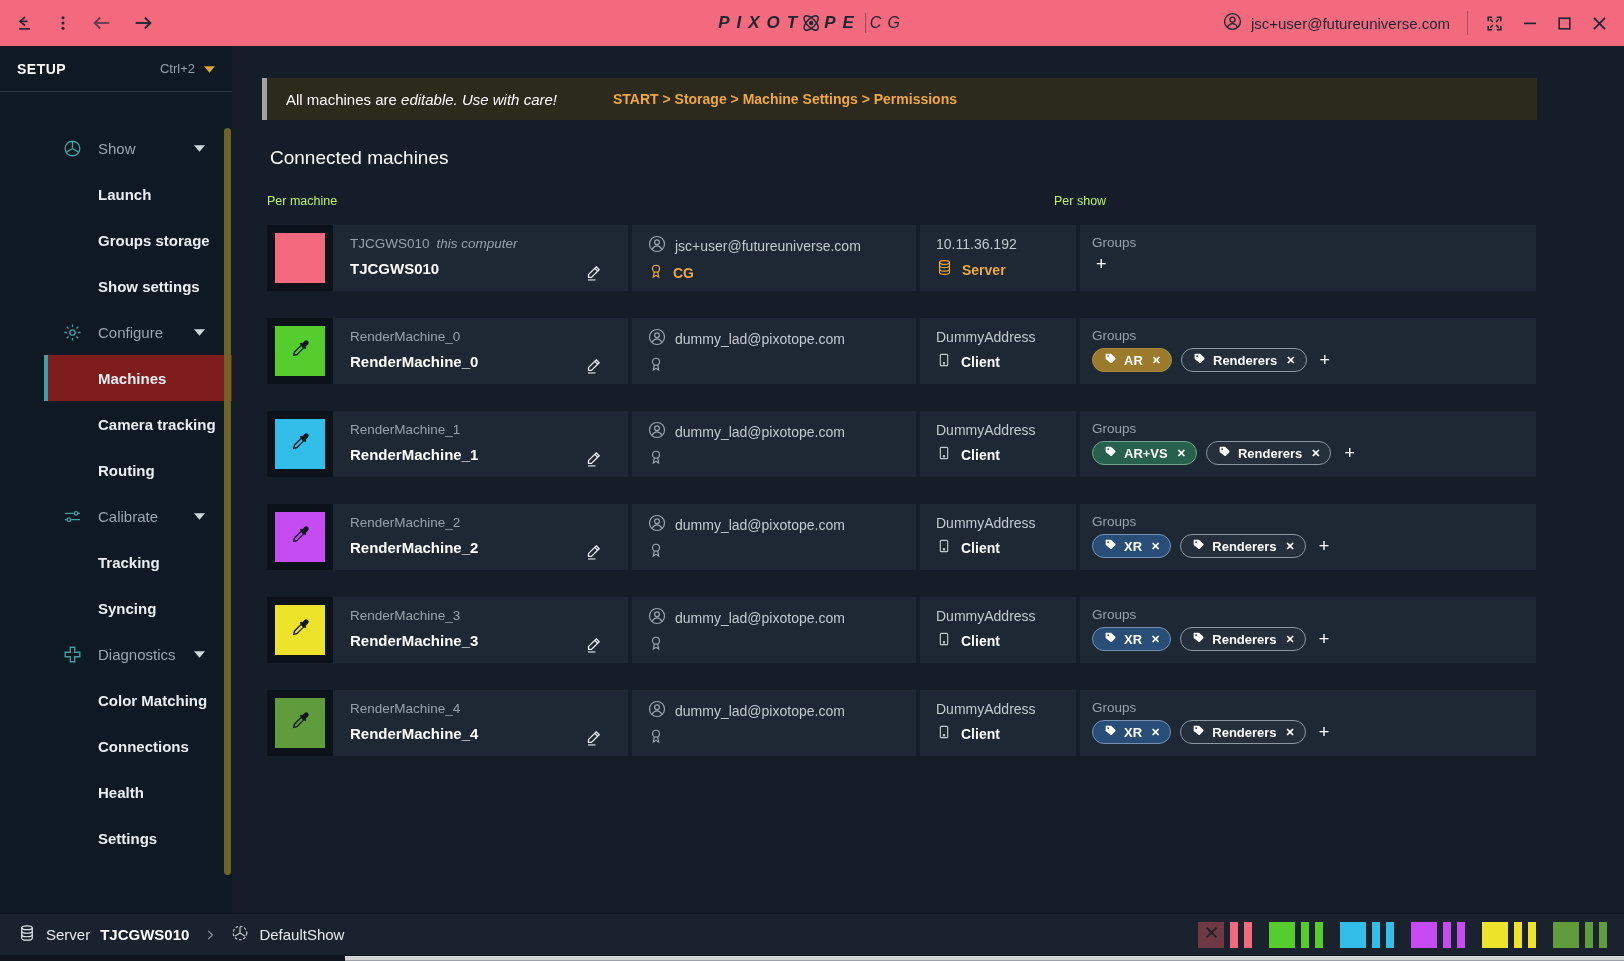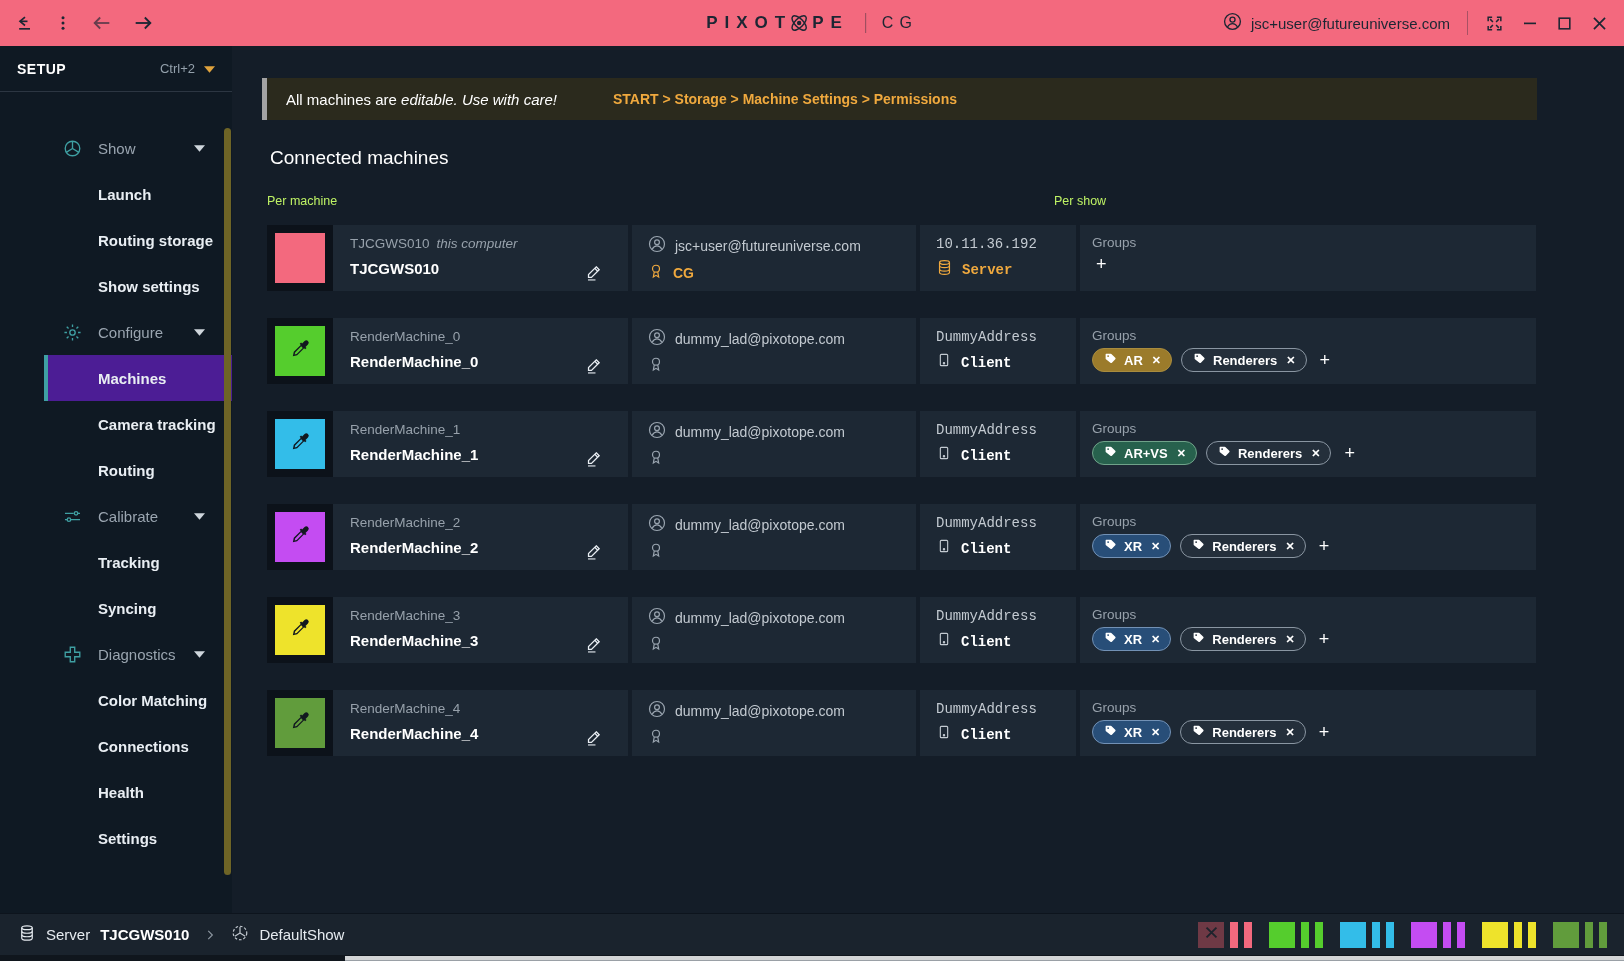--- a/index.html
+++ b/index.html
@@ -13,21 +13,21 @@
   .titlebar {
     height: 46px; background: #f3697e; color: #1c2633;
     display: flex; align-items: center; position: relative;
   }
   .tb-left { display: flex; align-items: center; gap: 19px; padding-left: 15px; }
   .tb-icon { display: flex; align-items: center; cursor: pointer; }
   .tb-icon.dim { opacity: .65; }
   .tb-center {
     position: absolute; left: 50%; top: 0; height: 100%;
     transform: translateX(-50%);
-    display: flex; align-items: center; gap: 16px;
+    display: flex; align-items: center; gap: 4px; font-style: italic;
   }
   .logo { display: flex; align-items: center; font-weight: bold; font-size: 17px; letter-spacing: 7px; }
   .logo .atom { margin: 0 2px 0 -4px; display: flex; }
   .tb-mode { font-size: 16px; letter-spacing: 6px; font-weight: 400; }
   .tb-logo-div { width: 1px; height: 20px; background: rgba(28,38,51,.45); }
   .tb-right { margin-left: auto; display: flex; align-items: center; gap: 17px; padding-right: 15px; }
   .tb-user { display: flex; align-items: center; gap: 9px; font-size: 15px; }
   .tb-divider { width: 1px; height: 24px; background: rgba(28,38,51,.35); }
 
   
@@ -40,21 +40,21 @@
     padding: 0 17px 0 17px; border-bottom: 1px solid #2c3642;
   }
   .sb-title { color: #ffffff; font-weight: bold; font-size: 14px; letter-spacing: .5px; }
   .sb-shortcut { color: #93a0ab; font-size: 13px; display: flex; align-items: center; gap: 9px; }
   .sb-items { padding-top: 33px; padding-left: 44px; }
   .sb-item { height: 46px; display: flex; align-items: center; position: relative; cursor: pointer; }
   .sb-item .icon { width: 19px; margin-left: 19px; margin-right: 16px; display: flex; }
   .sb-item.section { color: #9aa5b0; font-size: 15px; }
   .sb-item.sub { color: #e9eef3; font-size: 15px; font-weight: bold; padding-left: 54px; }
   .sb-item .caret { position: absolute; right: 27px; display: flex; }
-  .sb-item.selected { background: #4c1d95; }
+  .sb-item.selected { background: #7f1d1d; }
   .sb-item.selected::before {
     content: ""; position: absolute; left: 0; top: 0; bottom: 0; width: 4px; background: #3fa0a3;
   }
   .sb-scrollthumb {
     position: absolute; right: 1px; top: 82px; width: 7px; height: 747px;
     background: #6e6426; border-radius: 4px;
   }
 
   
   .main { flex: 1; padding: 32px 0 0 30px; overflow: hidden; }
@@ -69,21 +69,21 @@
   .cols-row { position: relative; width: 1269px; margin: 25px 0 0 5px; height: 14px; color: #bef264; font-size: 12.5px; }
   .col-pershow { position: absolute; left: 787px; top: 0; }
 
   .mtable { margin: 17px 0 0 5px; width: 1269px; }
   .mrow { height: 66px; display: flex; margin-bottom: 27px; }
   .cell { background: #1d2834; height: 66px; }
   .cell-swatch { width: 66px; background: #0c121a; display: flex; align-items: center; justify-content: center; }
   .swatch { width: 50px; height: 50px; display: flex; align-items: center; justify-content: center; cursor: pointer; }
   .cell-name { width: 295px; margin-right: 4px; position: relative; padding: 11px 0 0 17px; }
   .cell-email { width: 284px; margin-right: 4px; padding: 10px 0 0 16px; }
-  .cell-address { width: 156px; margin-right: 4px; padding: 11px 0 0 16px; font-family: Liberation Mono, monospace; }
+  .cell-address { width: 156px; margin-right: 4px; padding: 11px 0 0 16px; }
   .cell-groups { width: 456px; padding: 10px 0 0 12px; }
 
   .row-line1 { color: #97a1ab; font-size: 13.5px; }
   .name-note { font-style: italic; margin-left: 7px; }
   .machine-name { color: #ffffff; font-weight: bold; font-size: 15px; margin-top: 9px; }
   .edit-btn { position: absolute; right: 25px; bottom: 9px; cursor: pointer; display: flex; }
 
   .iconline { display: flex; align-items: center; gap: 9px; }
   .email-text { color: #c3cad1; font-size: 14px; }
   .license-line { margin-top: 5px; }
@@ -228,21 +228,21 @@
           <span class="caret">
             <svg width="11" height="7" viewBox="0 0 10 6" fill="#cfd6dc">
               <path d="M0 0h10L5 6z"></path>
             </svg>
           </span>
         </div>
         <div class="sb-item sub">
           <span>Launch</span>
         </div>
         <div class="sb-item sub">
-          <span>Routing storage</span>
+          <span>Groups storage</span>
         </div>
         <div class="sb-item sub">
           <span>Show settings</span>
         </div>
         <div class="sb-item section">
           <span class="icon">
             <svg width="19" height="19" viewBox="0 0 24 24" fill="none" stroke="#3fa0a3" stroke-width="1.7">
               <circle cx="12" cy="12" r="3.4"></circle>
               <path d="M12 1.8v3.2M12 19v3.2M1.8 12H5M19 12h3.2M4.7 4.7l2.3 2.3M17 17l2.3 2.3M19.3 4.7L17 7M7 17l-2.3 2.3"></path>
             </svg>

